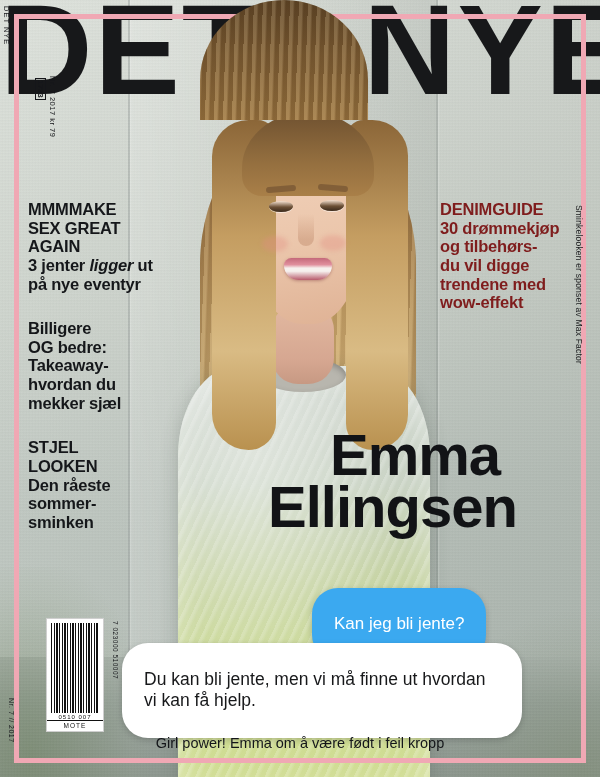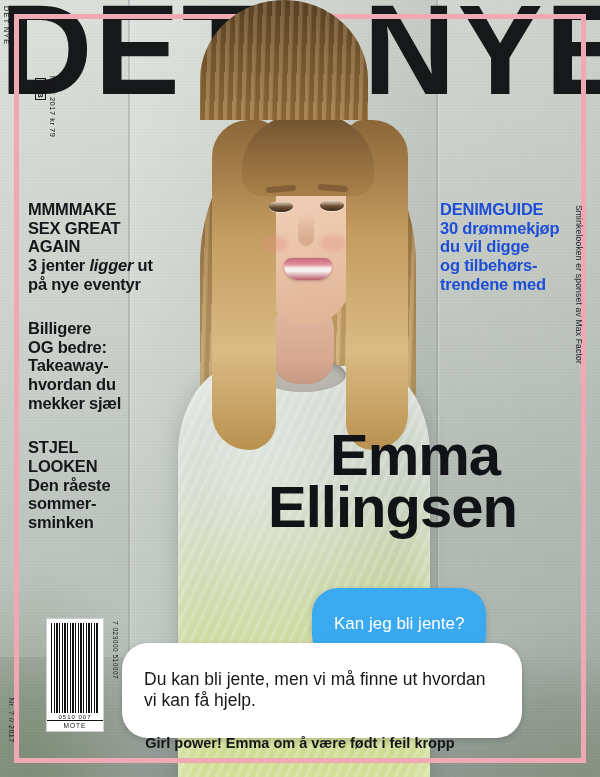--- a/index.html
+++ b/index.html
@@ -271,21 +271,21 @@
     top: 200px;
     width: 132px;
     color: #15171a;
     z-index: 8;
   }
   .right-col {
     position: absolute;
     right: 28px;
     top: 200px;
     width: 132px;
-    color: #1d4ed8;
+    color: #7f1d1d;
     z-index: 8;
     text-align: left;
   }
   .blurb {
     margin-bottom: 26px;
     font-weight: bold;
     font-size: 16.5px;
     line-height: 1.13;
     letter-spacing: -0.2px;
   }
@@ -354,21 +354,21 @@
     color: #17181a;
   }
 
   
   .bottom-line {
     position: absolute;
     left: 0;
     right: 0;
     bottom: 26px;
     text-align: center;
-    font-weight: bold;
+    font-weight: normal;
     font-size: 14.5px;
     color: #14161a;
     z-index: 10;
   }
 
   
   .barcode-box {
     position: absolute;
     left: 46px;
     top: 618px;
@@ -535,23 +535,24 @@
       <span class="ln">Den råeste</span>
       <span class="ln">sommer-</span>
       <span class="ln">sminken</span>
     </div>
   </div>
 
   <div class="right-col">
     <div class="blurb">
       <span class="ln">DENIMGUIDE</span>
       <span class="ln">30 drømmekjøp</span>
+      <span class="ln">og tilbehørs-</span>
       <span class="ln">du vil digge</span>
-      <span class="ln">og tilbehørs-</span>
       <span class="ln">trendene med</span>
+      <span class="ln">wow-effekt</span>
     </div>
   </div>
 
   <div class="name-block">
     <div class="name-first">Emma</div>
     <div class="name-last">Ellingsen</div>
   </div>
 
   <div class="vertical-credit">Sminkelooken er sponset av Max Factor</div>
 

